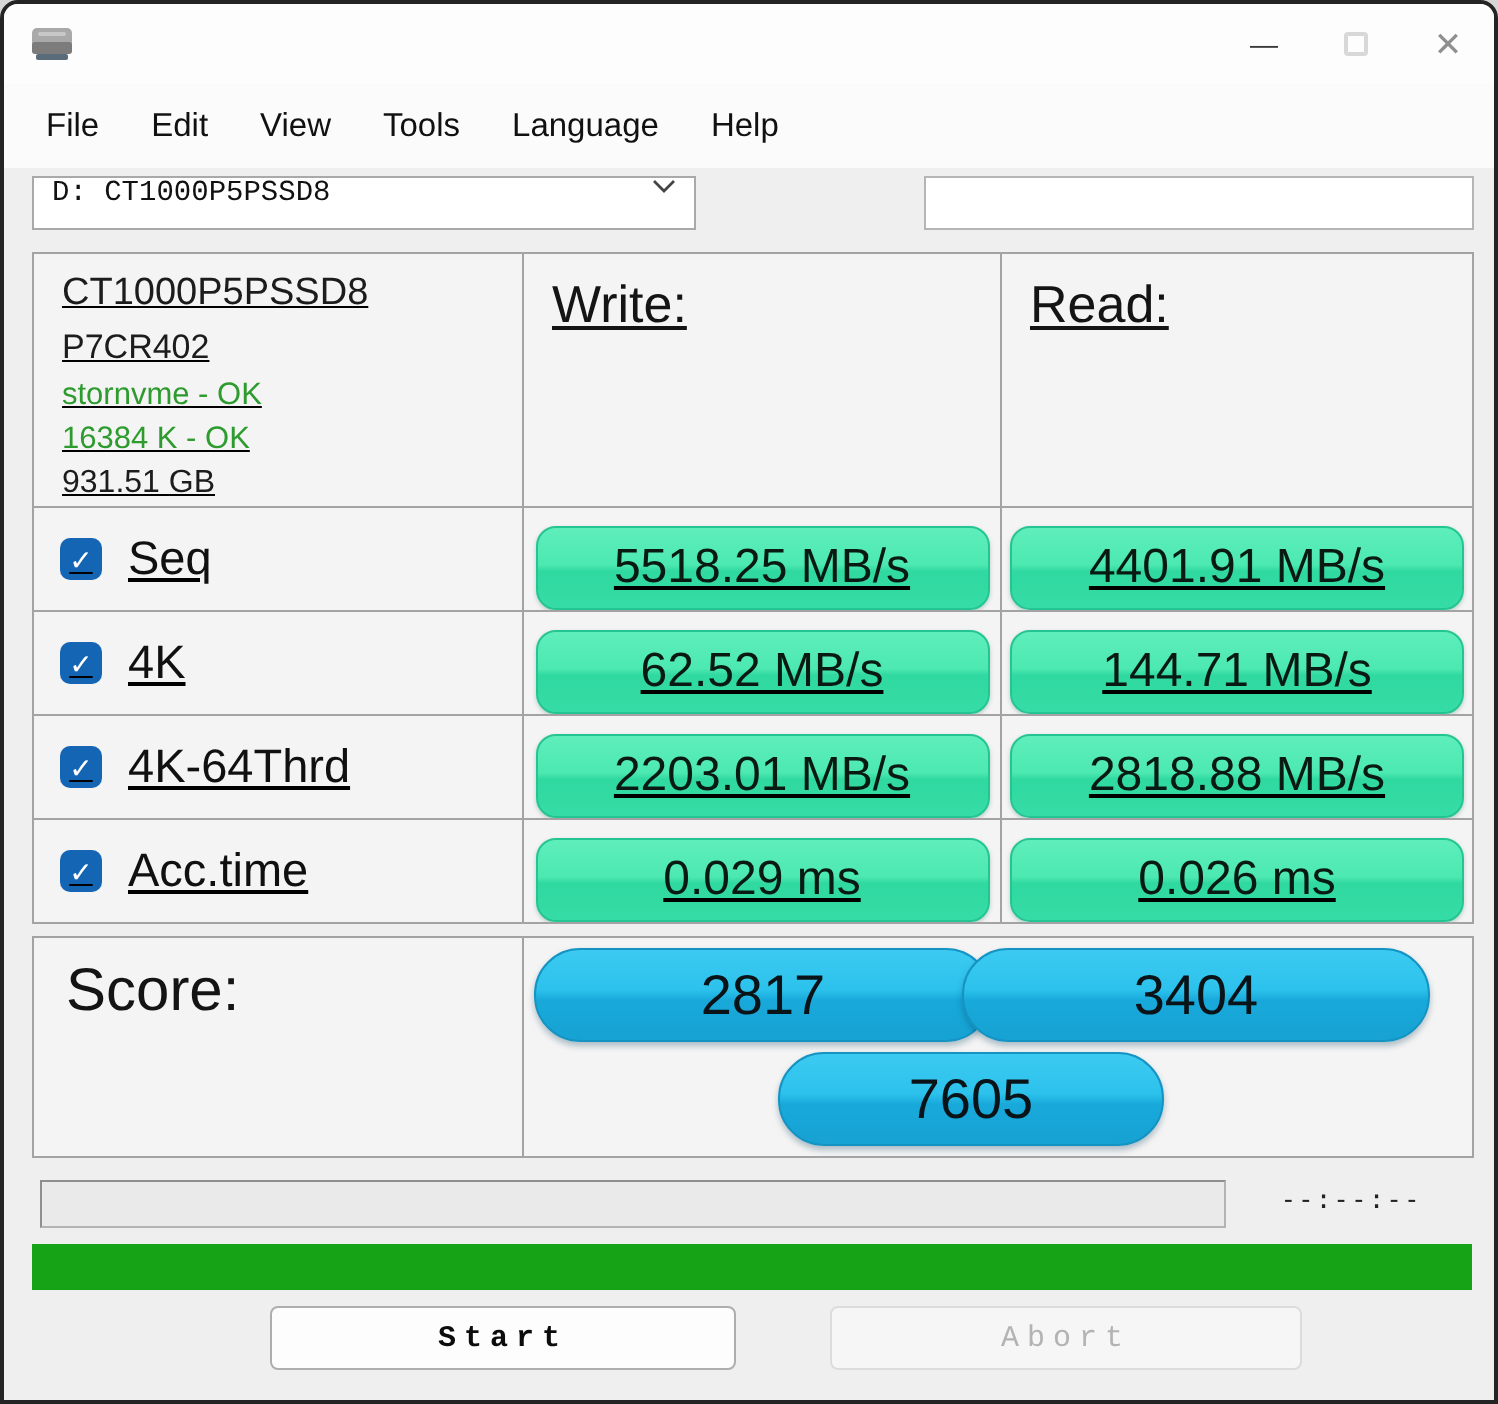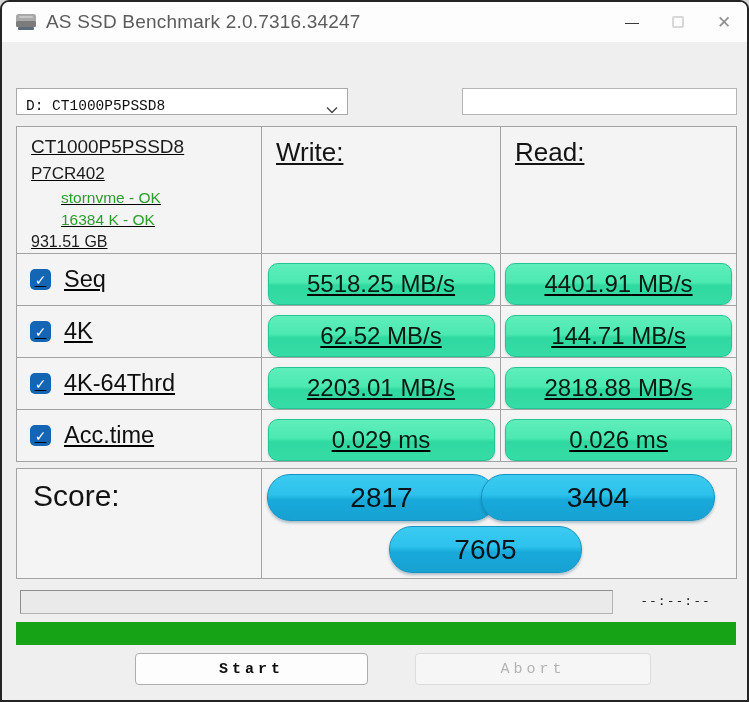--- a/index.html
+++ b/index.html
@@ -30,21 +30,21 @@
   
   .menubar {
     position:absolute; left:0; top:40px; width:745px; height:42px;
     background:#fbfbfb; display:flex; align-items:center; padding-left:8px;
   }
   .menu-item { padding:6px 13px; font-size:16.5px; color:#111; cursor:default; }
 
   
   .select-box {
     position:absolute; height:27px; background:#fff; border:1px solid #a9a9a9;
-    display:flex; align-items:flex-end; justify-content:space-between;
+    display:flex; align-items:flex-start; justify-content:space-between;
     font-family:"Liberation Mono","DejaVu Sans Mono",monospace;
     font-size:14.5px; color:#111; padding:0 9px;
   }
   .drive-select { left:14px; top:86px; width:332px; }
   .size-select  { left:360px; top:86px; width:88px; }
   .chevron { width:12px; height:8px; }
   .empty-field {
     position:absolute; left:460px; top:86px; width:275px; height:27px;
     background:#fff; border:1px solid #b5b5b5;
   }
@@ -54,21 +54,21 @@
     position:absolute; left:14px; top:124px; width:721px; height:336px;
     display:grid; grid-template-columns:244px 238px 1fr;
     grid-template-rows:126px repeat(4, 51px);
     gap:1px; background:#a3a3a3; border:1px solid #a3a3a3;
   }
   .cell { background:#f4f4f4; overflow:hidden;text-decoration:underline; }
 
   .info-cell { padding:9px 0 0 14px; }
   .info-model    { font-size:19px; color:#1c1c1c; margin-bottom:6px; }
   .info-firmware { font-size:17px; color:#1c1c1c; margin-bottom:5px; }
-  .info-green    { font-size:15.5px; color:#2e9b2e; margin-bottom:4px;margin-left:30px; }
+  .info-green    { font-size:15.5px; color:#2e9b2e; margin-bottom:4px; }
   .info-capacity { font-size:16px; color:#1c1c1c; margin-top:1px; }
 
   .col-header { padding:10px 0 0 14px; font-size:26px; color:#141414; }
 
   .row-label-cell { display:flex; align-items:center; padding-left:13px; }
   .checkbox {
     width:21px; height:21px; border-radius:5px; background:#1565b5;
     display:flex; align-items:center; justify-content:center;
     color:#fff; font-size:14px; flex:0 0 auto;
   }
@@ -132,34 +132,41 @@
 
 <div class="window">
 
   <div class="titlebar">
     <svg class="app-icon" viewBox="0 0 22 20">
       <rect x="1" y="2" width="20" height="13" rx="2.5" fill="#a9a9a9"></rect>
       <rect x="1" y="9" width="20" height="6" rx="1.5" fill="#7c7c7c"></rect>
       <rect x="3" y="15" width="16" height="3" rx="1" fill="#5a6b7a"></rect>
       <rect x="4" y="4" width="14" height="2" rx="1" fill="#c8c8c8"></rect>
     </svg>
-    <span class="title-text">AS SSD Benchmark 2.0.7316.34247</span>
     <div class="win-controls">
       <div class="win-btn minimize">
         <span>—</span>
       </div>
       <div class="win-btn">
         <span class="max-glyph"></span>
       </div>
       <div class="win-btn close">
         <span>✕</span>
       </div>
     </div>
   </div>
 
+  <div class="menubar">
+    <span class="menu-item">File</span>
+    <span class="menu-item">Edit</span>
+    <span class="menu-item">View</span>
+    <span class="menu-item">Tools</span>
+    <span class="menu-item">Language</span>
+    <span class="menu-item">Help</span>
+  </div>
 
   <div class="select-box drive-select">
     <span>D: CT1000P5PSSD8</span>
     <svg class="chevron" viewBox="0 0 12 8">
       <polyline points="1,1.5 6,6.5 11,1.5" fill="none" stroke="#444" stroke-width="1.4"></polyline>
     </svg>
   </div>
   <div class="empty-field"></div>
 
   <div class="main-table">

